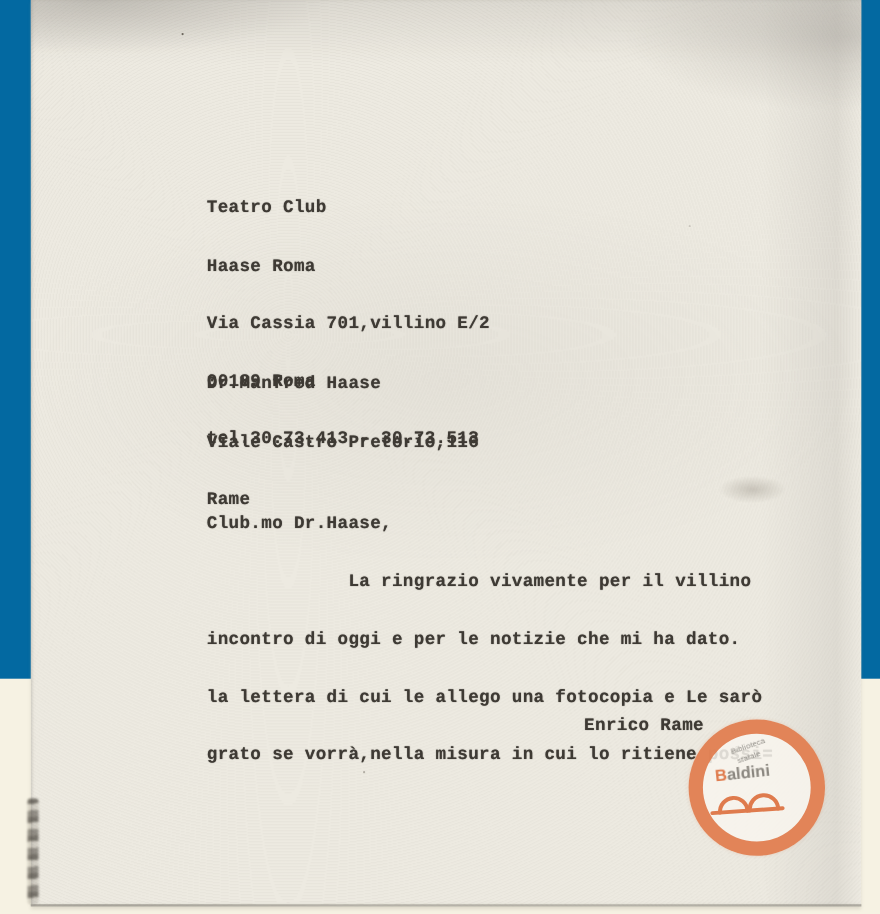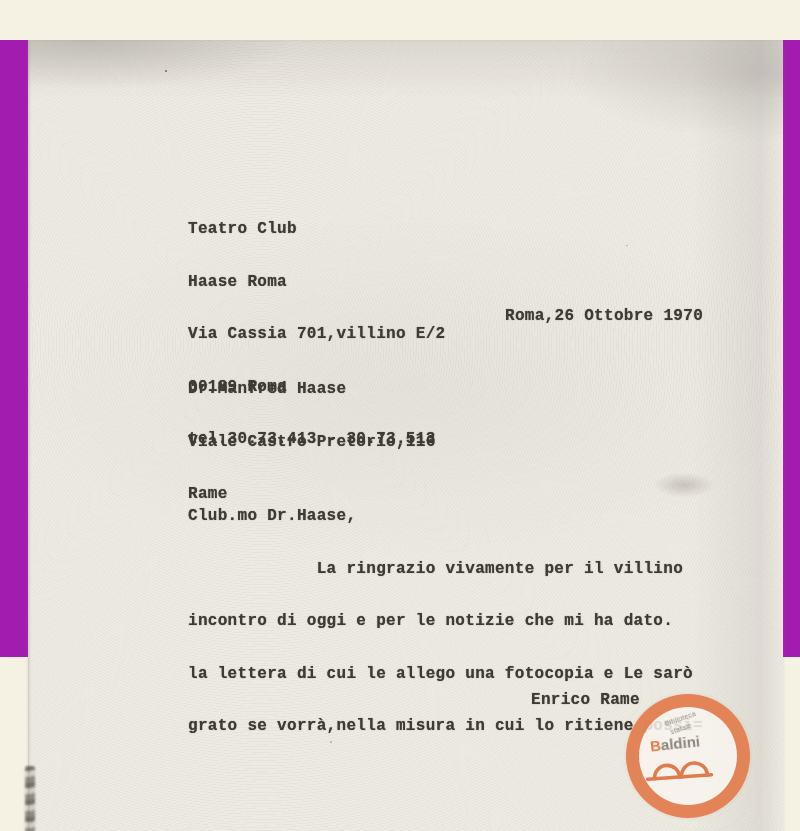--- a/index.html
+++ b/index.html
@@ -1,21 +1,21 @@
 <!DOCTYPE html>
 <html><head>
 <meta charset="utf-8">
 <style>
   html,body{margin:0;padding:0;}
   body{
     width:800px;height:831px;overflow:hidden;
     background:#f6f2e3;
     font-family:"Liberation Mono", monospace;
   }
-  .scene{position:relative;width:800px;height:617px;background:#a21caf;margin-top:40px;}
+  .scene{position:relative;width:800px;height:617px;background:#0369a1;}
   
   .paper{
     position:absolute;left:28px;top:0;width:755px;height:822px;
     background-color:#edeae1;
     background-image:
       radial-gradient(ellipse 300px 70px at 8% 0%,  rgba(148,144,138,0.38), transparent 70%),
       radial-gradient(ellipse 280px 95px at 98% 4%, rgba(148,144,138,0.33), transparent 72%),
       linear-gradient(180deg, rgba(150,146,140,0.20), rgba(150,146,140,0) 58px),
       radial-gradient(ellipse 44px 18px at 656px 445px, rgba(118,110,98,0.30), transparent 70%),
       radial-gradient(ellipse 520px 230px at 50% 42%, rgba(158,154,146,0.10), transparent 75%),
@@ -84,21 +84,20 @@
     <div class="edge-smudge"></div>
 
     <div class="type letterhead">
       <span>Teatro Club</span>
       <span>Haase Roma</span>
       <span>Via Cassia 701,villino E/2</span>
       <span>00189 Roma</span>
       <span>tel.30.73.413 - 30.73.513</span>
     </div>
 
-    <div class="type dateline">Roma,26 Ottobre 1970</div>
 
     <div class="type recipient">
       <span>Dr.Manfred Haase</span>
       <span>Viale Castro Pretorio,116</span>
       <span>Rame</span>
     </div>
 
     <div class="type bodytext">
       <span>Club.mo Dr.Haase,</span>
       <span>             La ringrazio vivamente per il villino</span>

